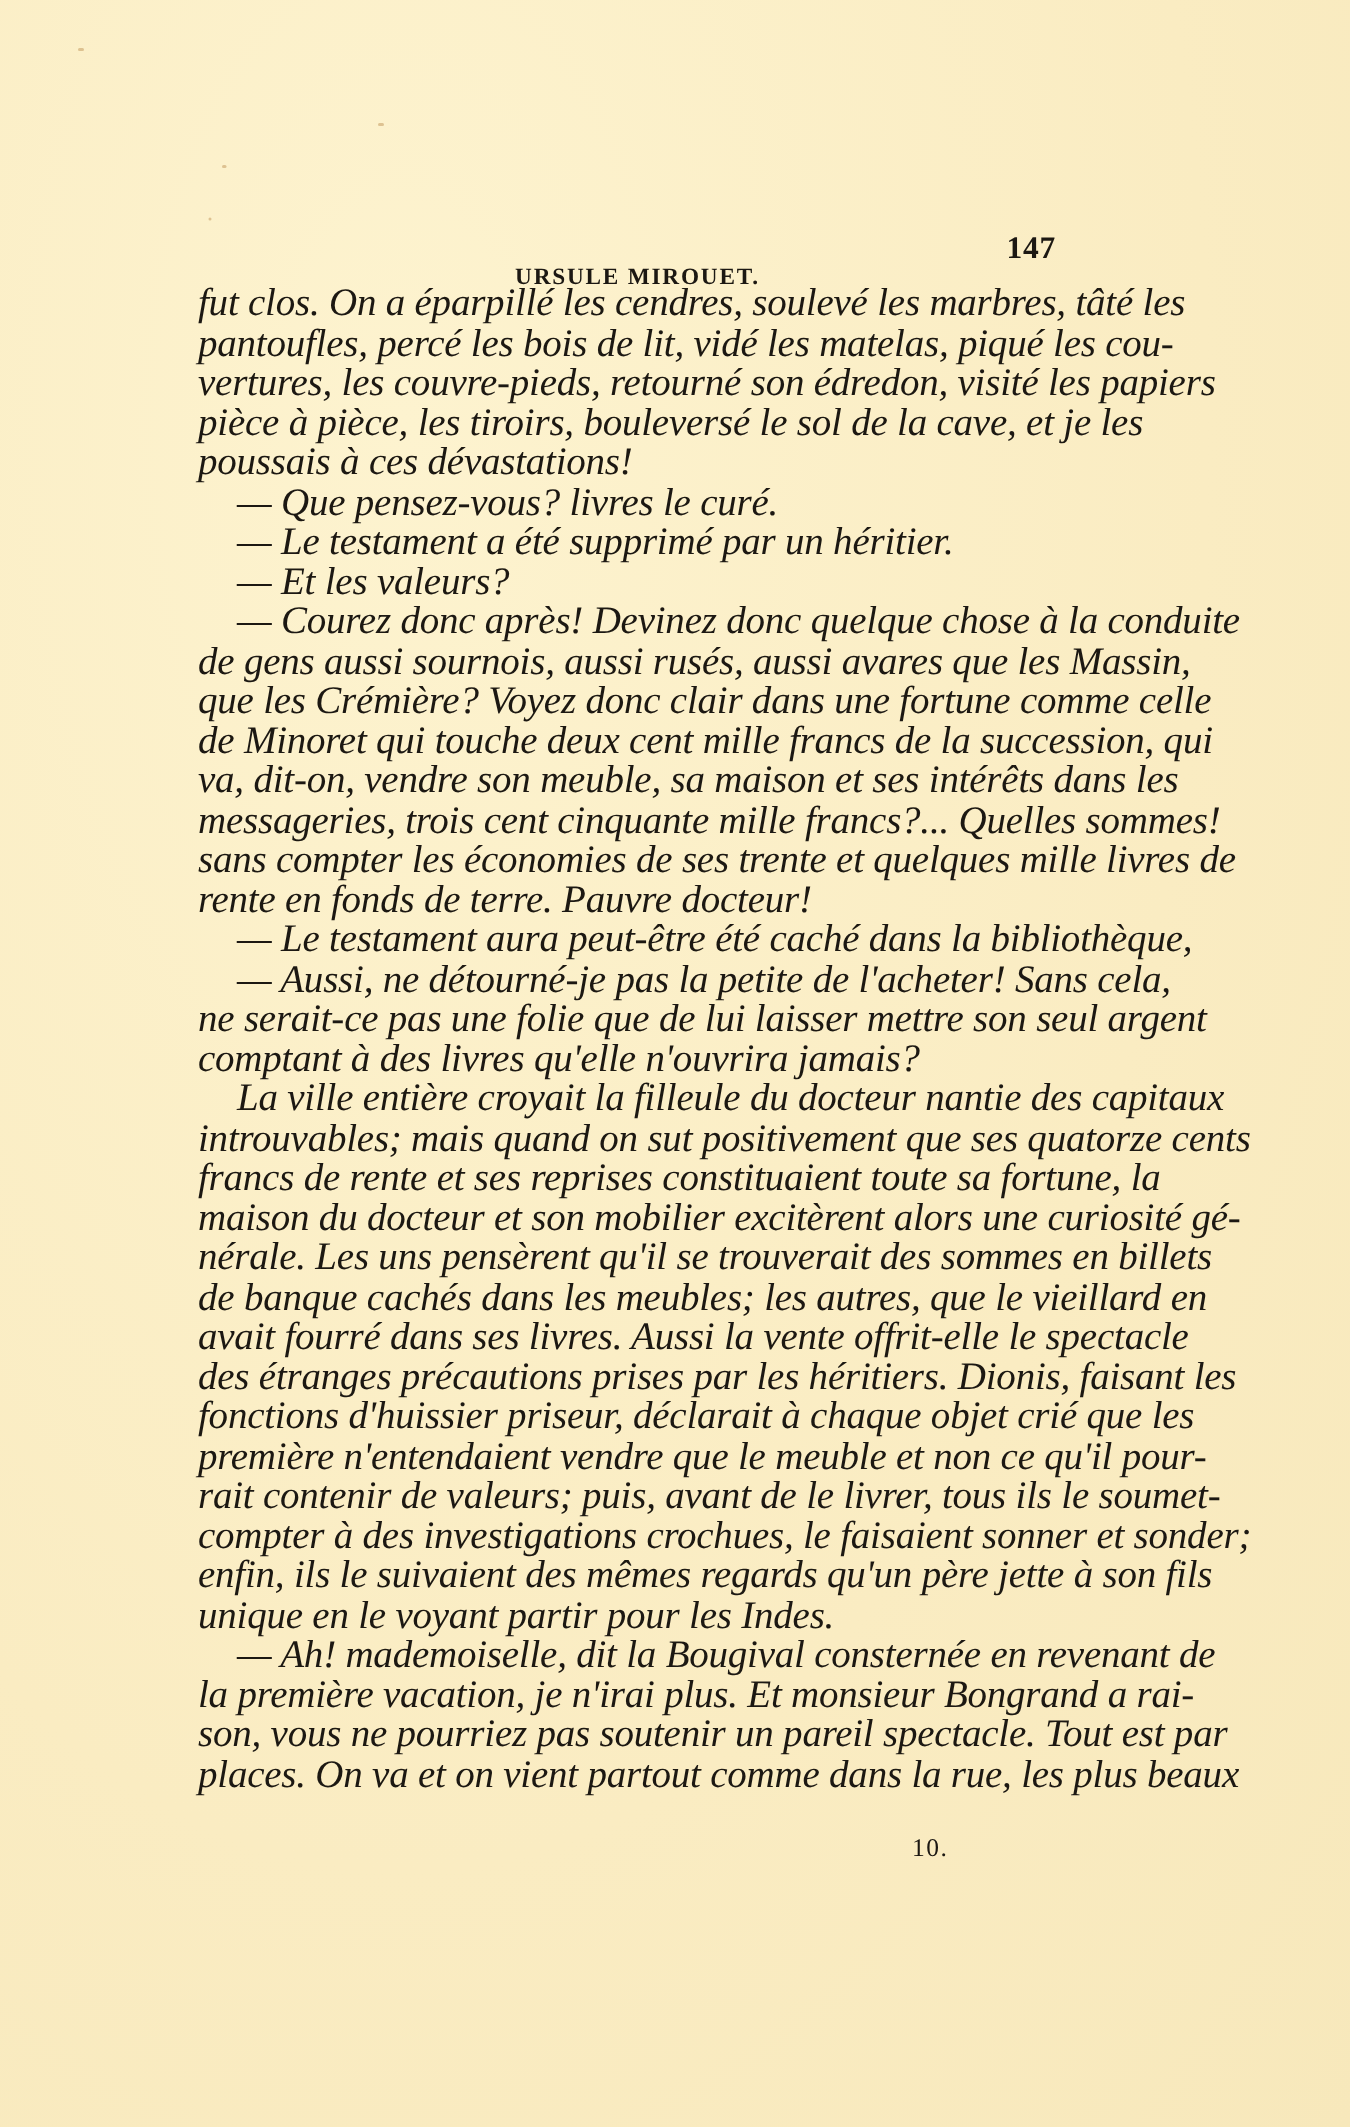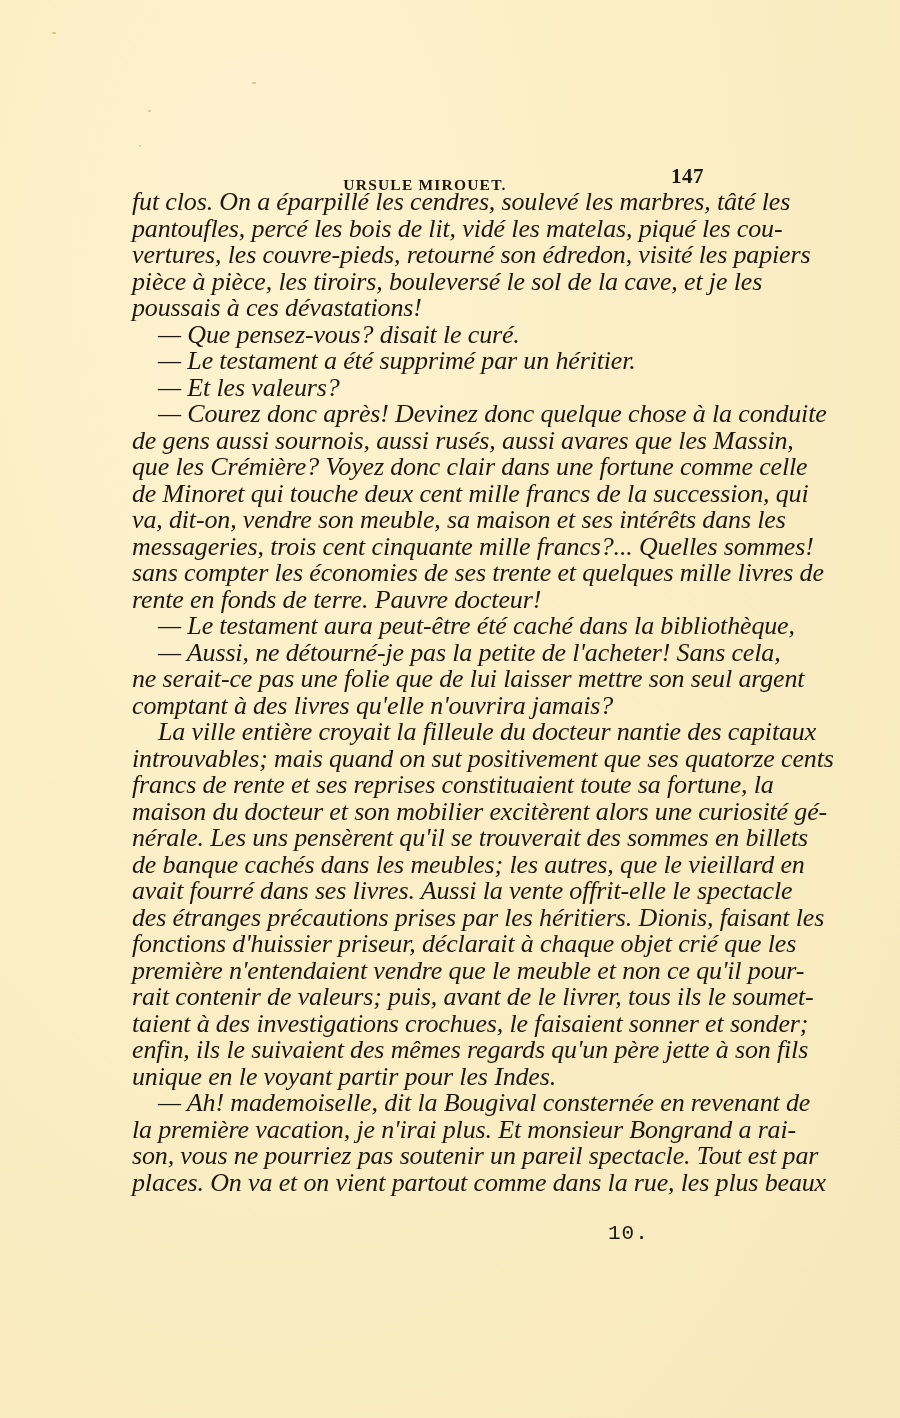--- a/index.html
+++ b/index.html
@@ -35,21 +35,21 @@
       top: 4px;
       font-size: 15.5px;
       font-weight: bold;
       letter-spacing: 1.2px;
       padding-left: 14px;
       margin-top: 20px;
     }
     .page-number {
       position: absolute;
       right: 0;
-      top: 12px;
+      top: 1px;
       font-size: 21px;
       font-weight: bold;
       letter-spacing: 0.5px;
     }
     .body-text {
       margin-top: 9px;
       font-size: 26px;
       line-height: 26.5px;
       letter-spacing: -0.15px;
       font-style: italic;
@@ -64,22 +64,22 @@
     .line.last {
       text-align-last: left;
     }
     .line.indent {
       padding-left: 26px;
     }
     .signature {
       position: absolute;
       left: 608px;
       top: 1222px;
-      font-size: 21px;
-      font-family: Liberation Mono, monospace;
+      font-size: 17px;
+      font-family: Liberation Serif, serif;
       letter-spacing: 1px;
     }
     .speck {
       position: absolute;
       background: #c9a46a;
       opacity: 0.6;
       border-radius: 1px;
     }
   </style>
 </head>
@@ -89,21 +89,21 @@
   <div class="running-head">
     <span class="running-title">URSULE MIROUET.</span>
     <span class="page-number">147</span>
   </div>
   <div class="body-text" id="body-text">
       <span class="line">fut clos. On a éparpillé les cendres, soulevé les marbres, tâté les</span>
       <span class="line">pantoufles, percé les bois de lit, vidé les matelas, piqué les cou-</span>
       <span class="line">vertures, les couvre-pieds, retourné son édredon, visité les papiers</span>
       <span class="line">pièce à pièce, les tiroirs, bouleversé le sol de la cave, et je les</span>
       <span class="line last">poussais à ces dévastations!</span>
-      <span class="line indent last">— Que pensez-vous? disait le curé.</span>
+      <span class="line indent last">— Que pensez-vous? livres le curé.</span>
       <span class="line indent last">— Le testament a été supprimé par un héritier.</span>
       <span class="line indent last">— Et les valeurs?</span>
       <span class="line indent">— Courez donc après! Devinez donc quelque chose à la conduite</span>
       <span class="line">de gens aussi sournois, aussi rusés, aussi avares que les Massin,</span>
       <span class="line">que les Crémière? Voyez donc clair dans une fortune comme celle</span>
       <span class="line">de Minoret qui touche deux cent mille francs de la succession, qui</span>
       <span class="line">va, dit-on, vendre son meuble, sa maison et ses intérêts dans les</span>
       <span class="line">messageries, trois cent cinquante mille francs?... Quelles sommes!</span>
       <span class="line">sans compter les économies de ses trente et quelques mille livres de</span>
       <span class="line last">rente en fonds de terre. Pauvre docteur!</span>
@@ -115,21 +115,21 @@
       <span class="line">introuvables; mais quand on sut positivement que ses quatorze cents</span>
       <span class="line">francs de rente et ses reprises constituaient toute sa fortune, la</span>
       <span class="line">maison du docteur et son mobilier excitèrent alors une curiosité gé-</span>
       <span class="line">nérale. Les uns pensèrent qu'il se trouverait des sommes en billets</span>
       <span class="line">de banque cachés dans les meubles; les autres, que le vieillard en</span>
       <span class="line">avait fourré dans ses livres. Aussi la vente offrit-elle le spectacle</span>
       <span class="line">des étranges précautions prises par les héritiers. Dionis, faisant les</span>
       <span class="line">fonctions d'huissier priseur, déclarait à chaque objet crié que les</span>
       <span class="line">première n'entendaient vendre que le meuble et non ce qu'il pour-</span>
       <span class="line">rait contenir de valeurs; puis, avant de le livrer, tous ils le soumet-</span>
-      <span class="line">taient à des investigations crochues, le faisaient sonner et sonder;</span>
+      <span class="line">compter à des investigations crochues, le faisaient sonner et sonder;</span>
       <span class="line">enfin, ils le suivaient des mêmes regards qu'un père jette à son fils</span>
       <span class="line last">unique en le voyant partir pour les Indes.</span>
       <span class="line indent">— Ah! mademoiselle, dit la Bougival consternée en revenant de</span>
       <span class="line">la première vacation, je n'irai plus. Et monsieur Bongrand a rai-</span>
       <span class="line">son, vous ne pourriez pas soutenir un pareil spectacle. Tout est par</span>
       <span class="line">places. On va et on vient partout comme dans la rue, les plus beaux</span>
     </div>
 </div>
 
 <div class="signature">10.</div>

